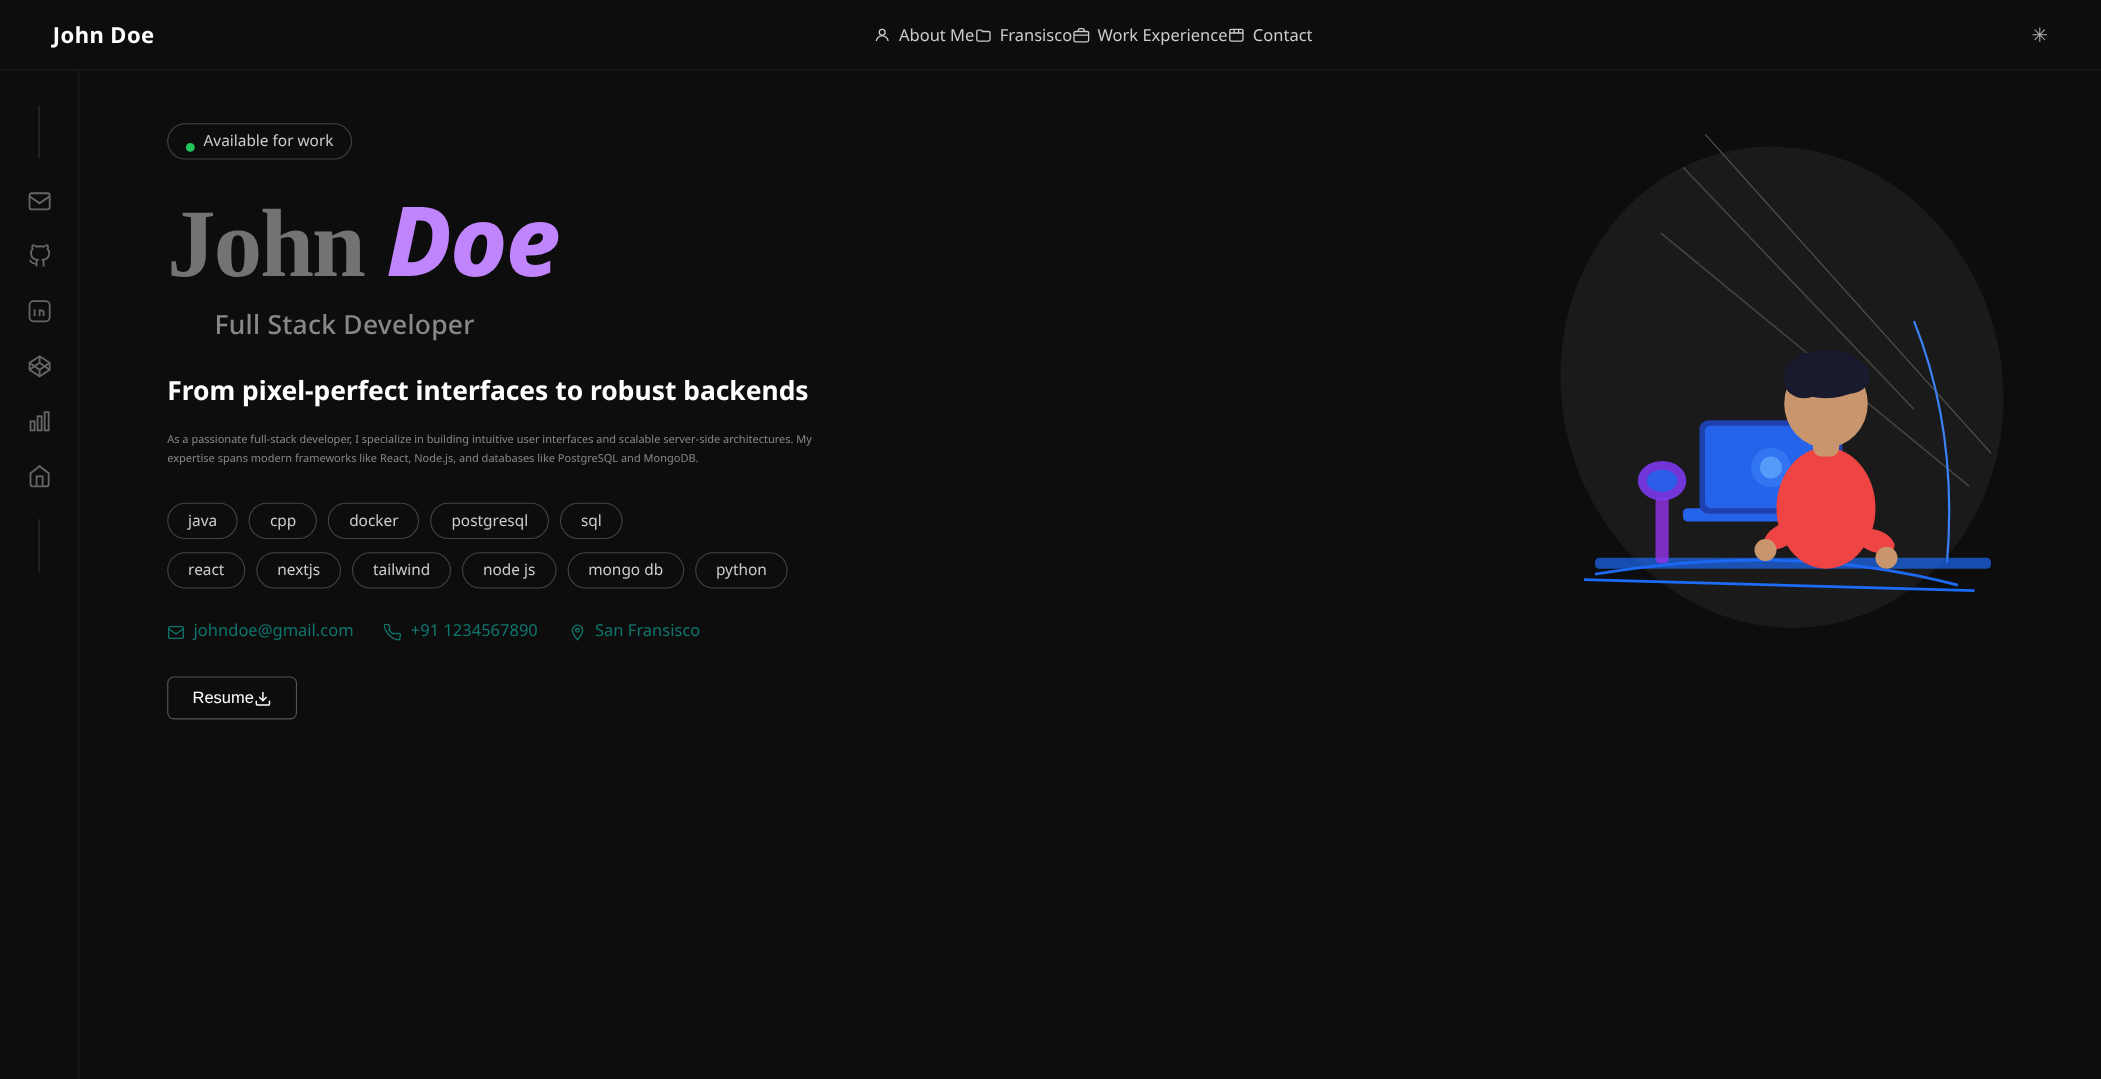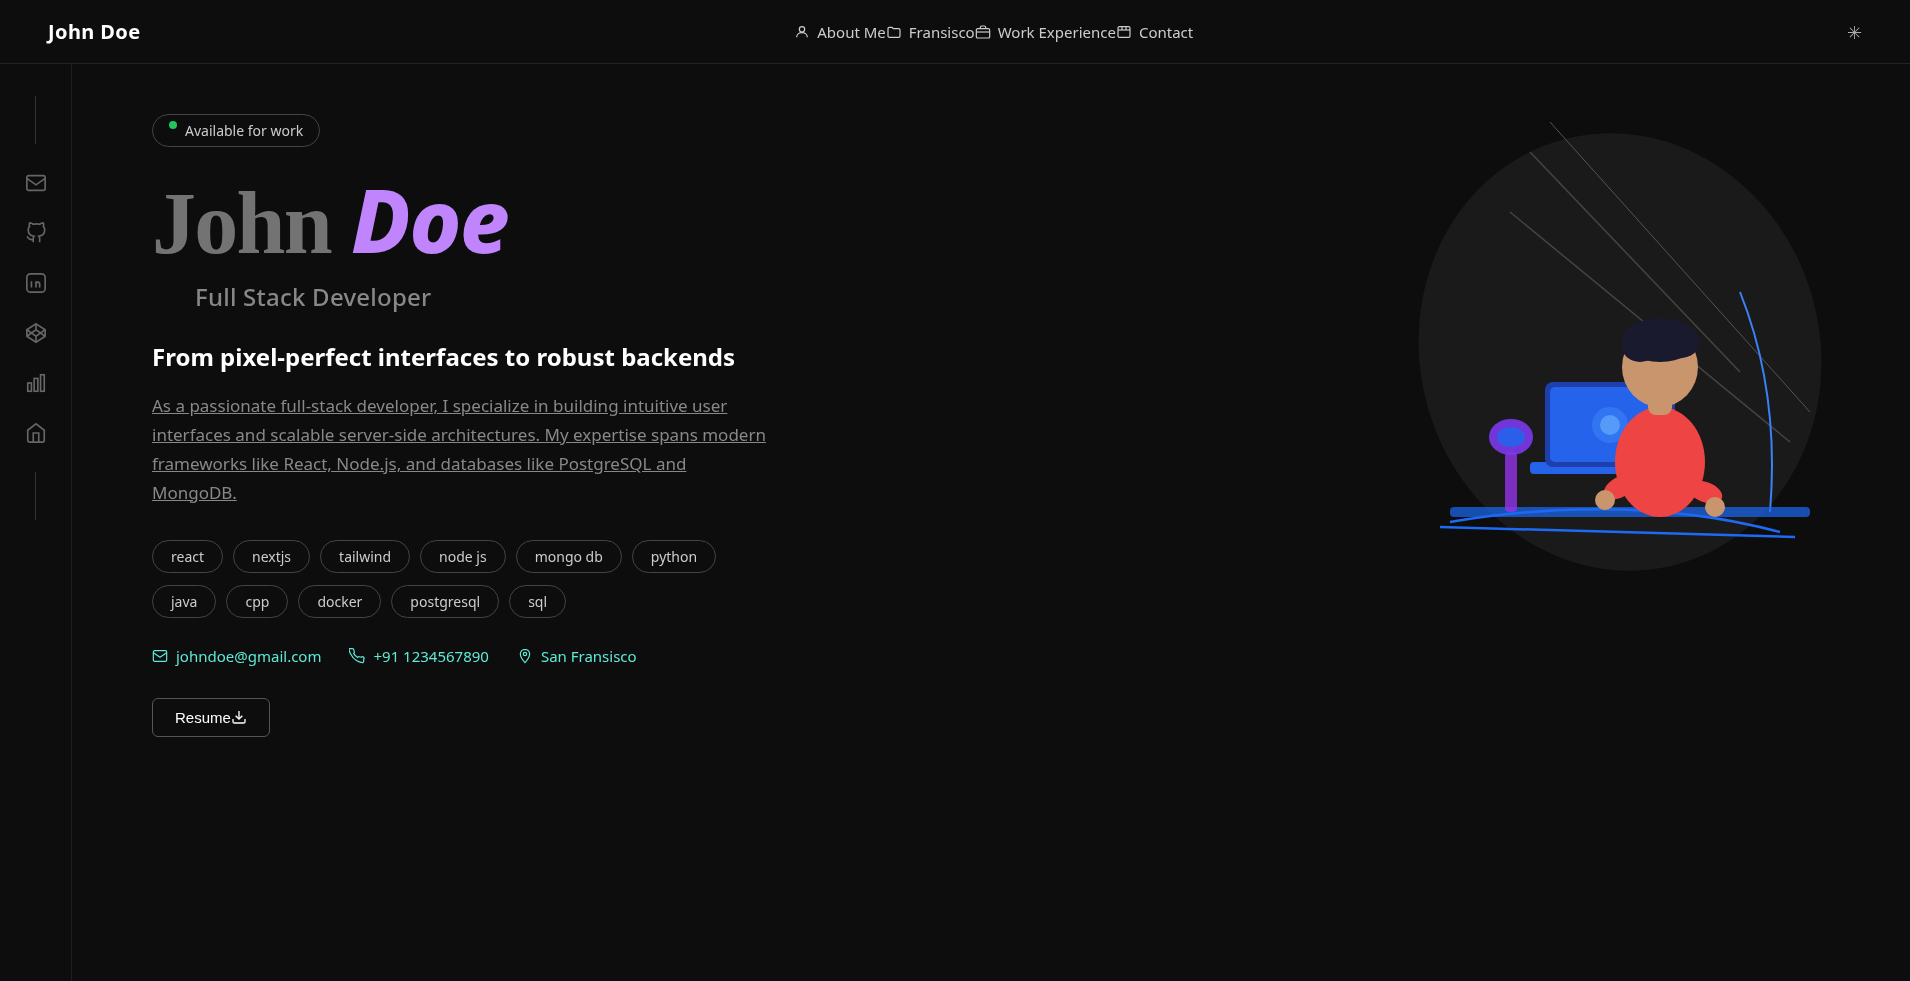--- a/index.html
+++ b/index.html
@@ -110,21 +110,21 @@
       align-items: flex-start;
       justify-content: space-between;
     }
     .hero-left {
       max-width: 700px;
       flex: 1;
     }
 
     .available-badge {
       display: inline-flex;
-      align-items: flex-start;
+      align-items: flex-end;
       gap: 8px;
       border: 1px solid #444;
       border-radius: 999px;
       padding: 6px 16px;
       font-size: 14px;
       color: #ccc;
       margin-bottom: 28px;
       background: transparent;
     }
     .badge-dot {
@@ -162,26 +162,25 @@
 
     .hero-tagline {
       font-size: 24px;
       font-weight: 700;
       color: #fff;
       line-height: 1.3;
       margin-bottom: 20px;
     }
 
     .hero-desc {
-      font-size: 17px;
+      font-size: 10px;
       color: #888;
       line-height: 1.7;
       max-width: 620px;
       margin-bottom: 32px;
-      text-decoration: underline;
     }
 
     
     .tags-row {
       display: flex;
       flex-wrap: wrap;
       gap: 10px;
       margin-bottom: 12px;
     }
     .tag {
@@ -197,23 +196,23 @@
     
     .contact-row {
       display: flex;
       align-items: center;
       gap: 28px;
       margin-bottom: 32px;
       flex-wrap: wrap;
     }
     .contact-item {
       display: flex;
-      align-items: center;
+      align-items: flex-end;
       gap: 8px;
-      color: #5eead4;
+      color: #0f766e;
       font-size: 15px;
     }
     .contact-item svg { width: 16px; height: 16px; }
 
     
     .resume-btn {
       display: inline-flex;
       align-items: center;
       gap: 0;
       border: 1px solid #555;
@@ -357,33 +356,33 @@
         </h1>
 
         <p class="hero-title">Full Stack Developer</p>
 
         <h2 class="hero-tagline">From pixel-perfect interfaces to robust backends</h2>
 
         <p class="hero-desc">As a passionate full-stack developer, I specialize in building intuitive user interfaces and scalable server-side architectures. My expertise spans modern frameworks like React, Node.js, and databases like PostgreSQL and MongoDB.</p>
 
         
         <div class="tags-row">
+          <span class="tag">java</span>
+          <span class="tag">cpp</span>
+          <span class="tag">docker</span>
+          <span class="tag">postgresql</span>
+          <span class="tag">sql</span>
+        </div>
+        <div class="tags-row">
           <span class="tag">react</span>
           <span class="tag">nextjs</span>
           <span class="tag">tailwind</span>
           <span class="tag">node js</span>
           <span class="tag">mongo db</span>
           <span class="tag">python</span>
-        </div>
-        <div class="tags-row">
-          <span class="tag">java</span>
-          <span class="tag">cpp</span>
-          <span class="tag">docker</span>
-          <span class="tag">postgresql</span>
-          <span class="tag">sql</span>
         </div>
 
         
         <div class="contact-row" style="margin-top: 28px;">
           <div class="contact-item">
             <svg viewBox="0 0 24 24" fill="none" stroke="currentColor" stroke-width="1.8">
                 <rect x="2" y="4" width="20" height="16" rx="2"></rect>
                 <path d="M2 7l10 7 10-7"></path>
               </svg>
             <span>johndoe@gmail.com</span>

